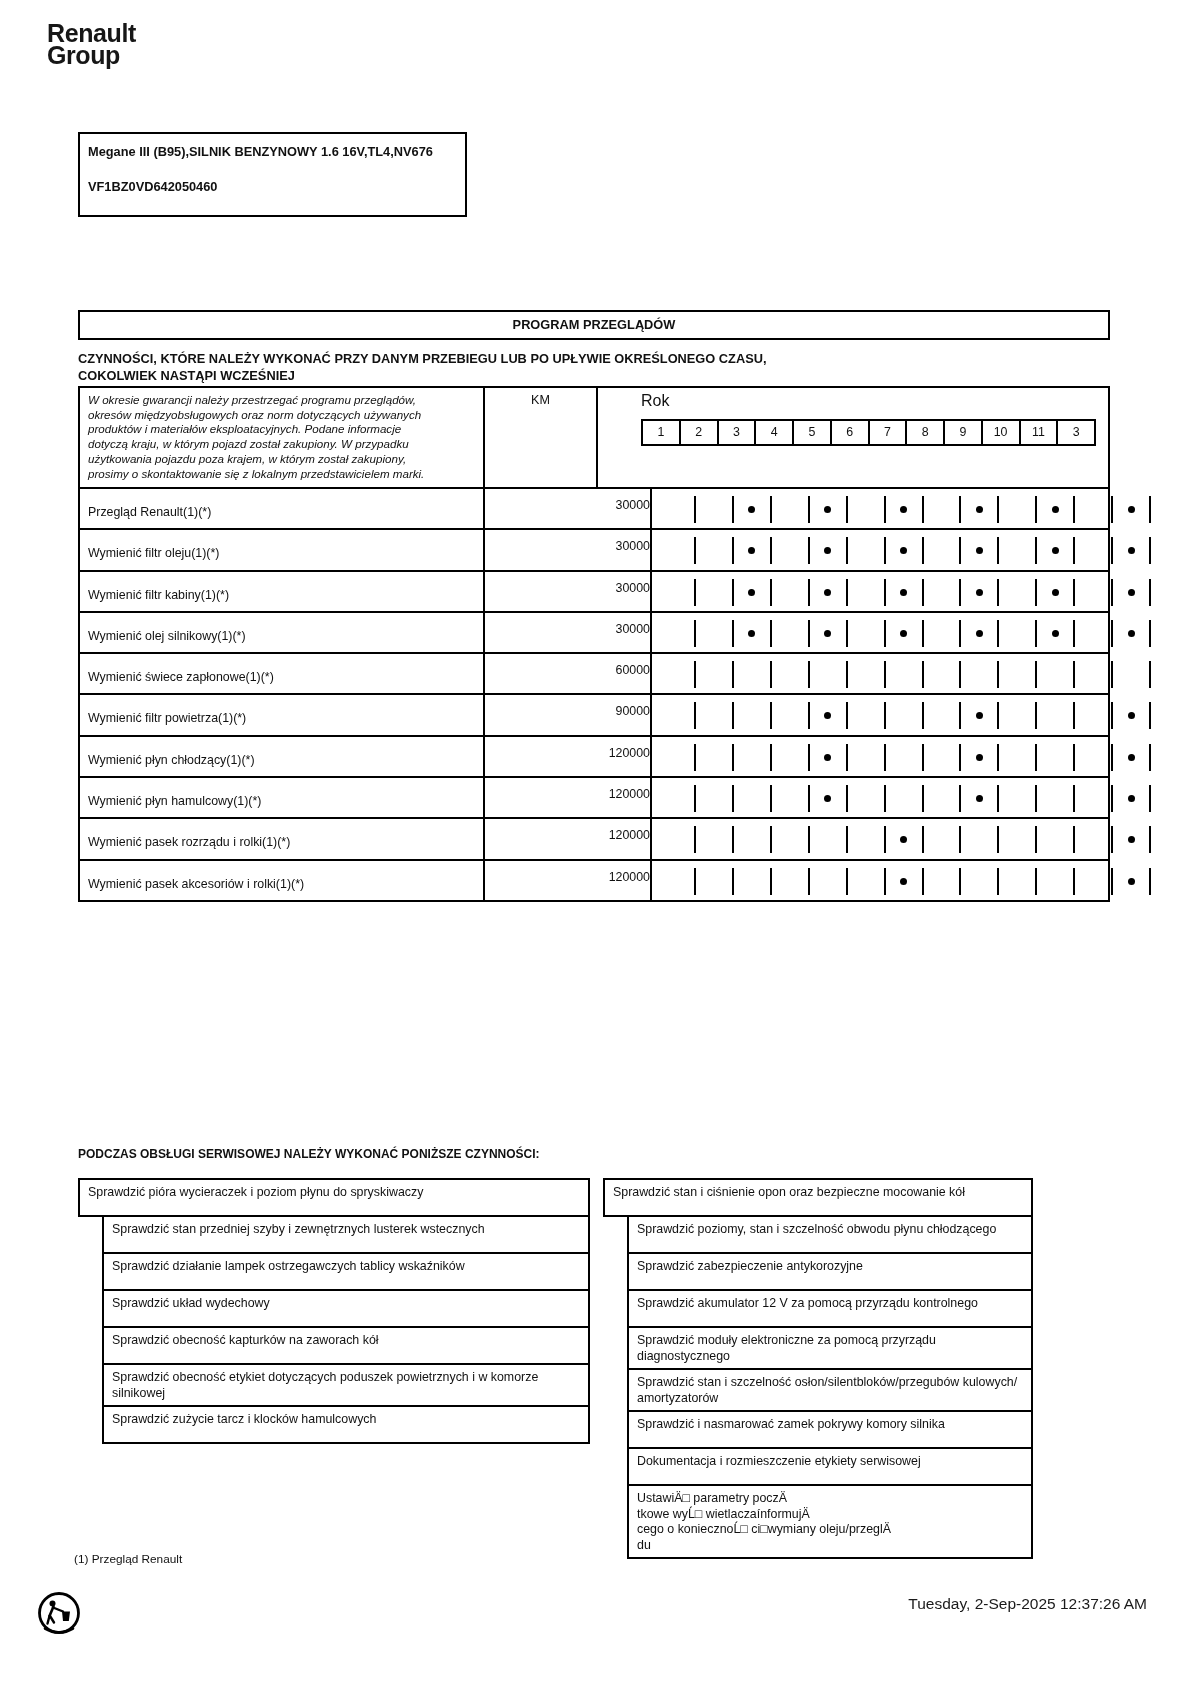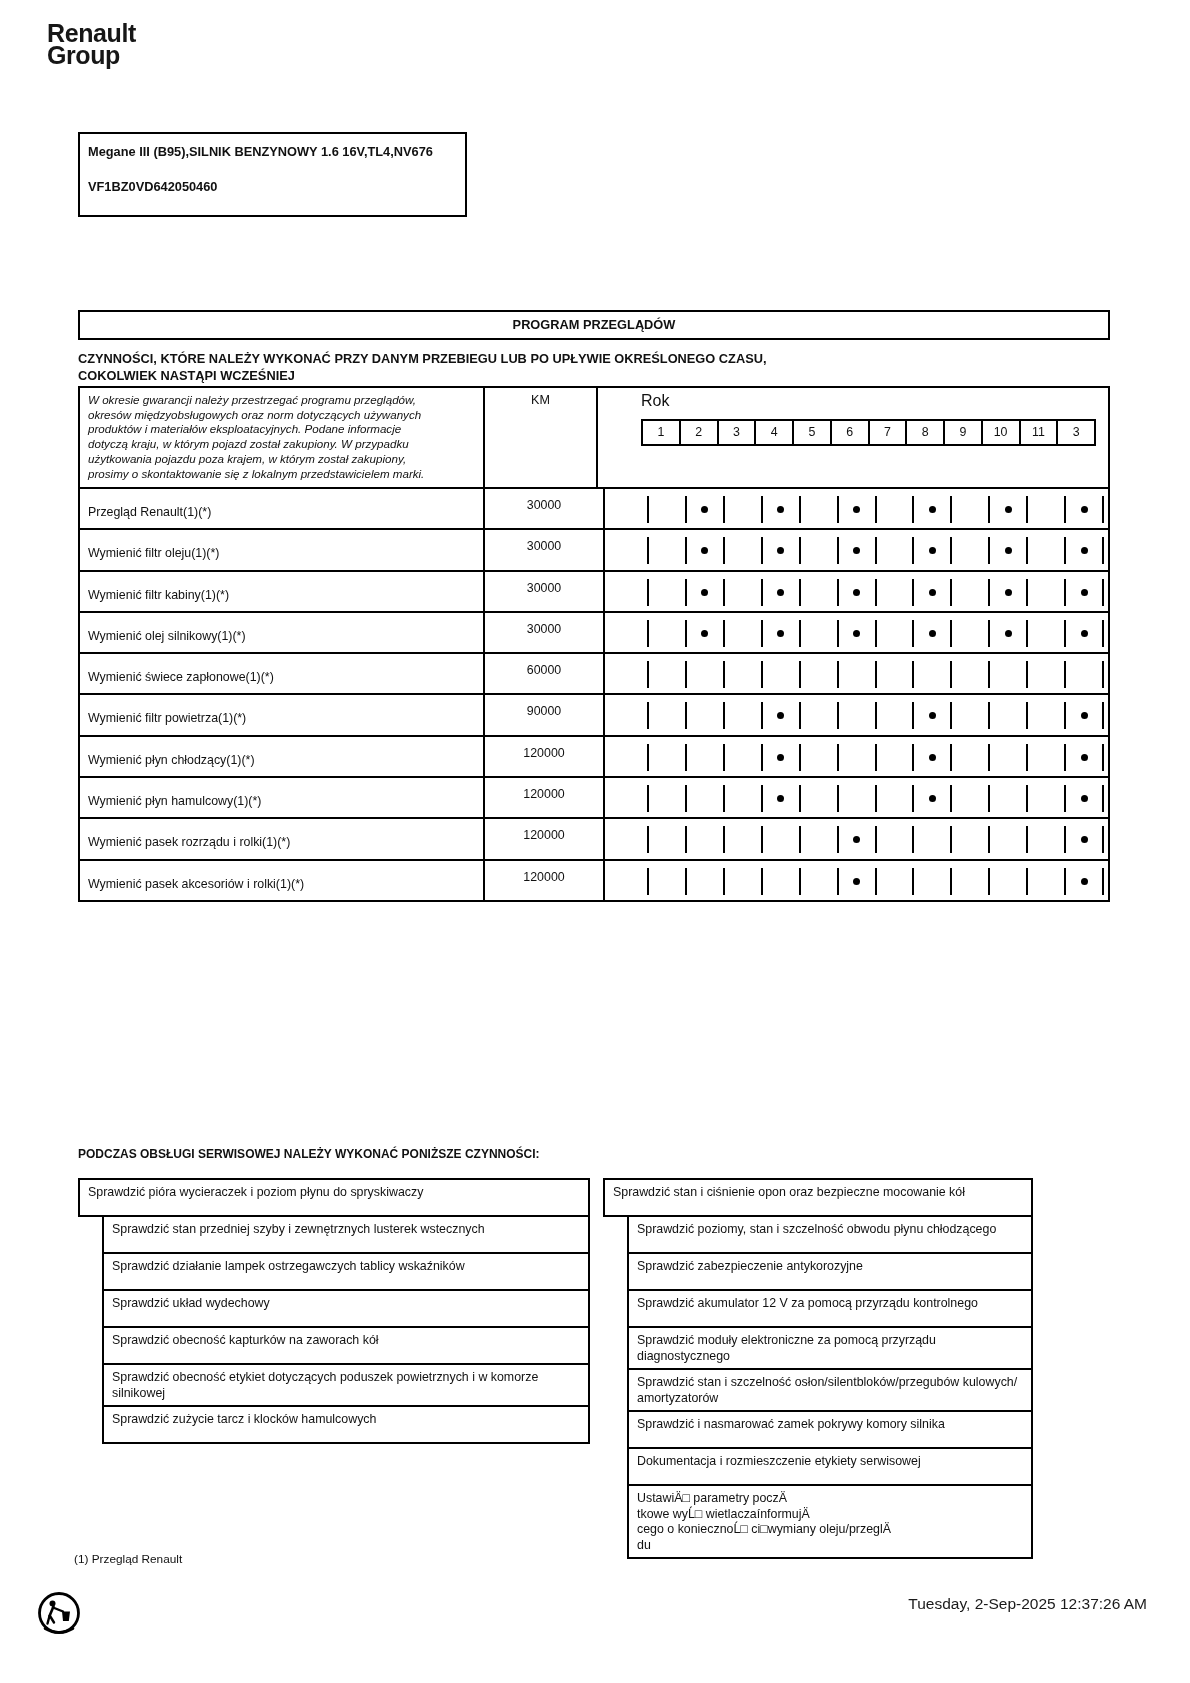--- a/index.html
+++ b/index.html
@@ -31,21 +31,21 @@
   .m-intro { width:405px; border-right:2px solid #000; padding:5px 8px 0 8px; font-size:11.6px; line-height:14.7px; white-space:pre-line;font-style:italic; }
   .m-kmh  { width:113px; border-right:2px solid #000; text-align:center; padding-top:5px; font-size:12.6px; }
   .m-yearsh { flex:1; position:relative; }
   .rok-label { position:absolute; left:43px; width:455px; top:4px; font-size:16px; }
   .num-strip { position:absolute; left:43px; top:31px; width:455px; height:27px; border:2px solid #000; display:flex; }
   .num-cell { flex:1; border-right:2px solid #000; text-align:center; font-size:12.4px; line-height:22px; }
   .num-cell:last-child { border-right:none; }
 
   .m-row { display:flex; height:41.3px; border-top:2px solid #000; }
   .m-label { width:405px; border-right:2px solid #000; padding:16px 4px 0 8px; font-size:12.4px; }
-  .m-km { width:120px; border-right:2px solid #000; text-align:center; padding-top:9px; font-size:12.4px; }
+  .m-km { width:131px; border-right:2px solid #000; text-align:right; padding-top:9px; font-size:12.4px;margin-left:36px; }
   .m-years { flex:1; position:relative; }
   .tick { position:absolute; top:7px; height:27px; width:2px; background:#000; }
   .dot  { position:absolute; top:17px; width:7px; height:7px; border-radius:50%; background:#000; }
 
   
   .service-heading { left:78px; top:1147px; font-weight:bold; font-size:12px; }
   .chk-col { position:absolute; top:1178px; }
   .chk-left { left:78px; width:512px; }
   .chk-right { left:603px; width:430px; }
   .chk-box { border:2px solid #000; min-height:39px; padding:5px 8px 4px 8px; font-size:12.4px; line-height:15.5px; white-space:pre-line; background:#fff; }

